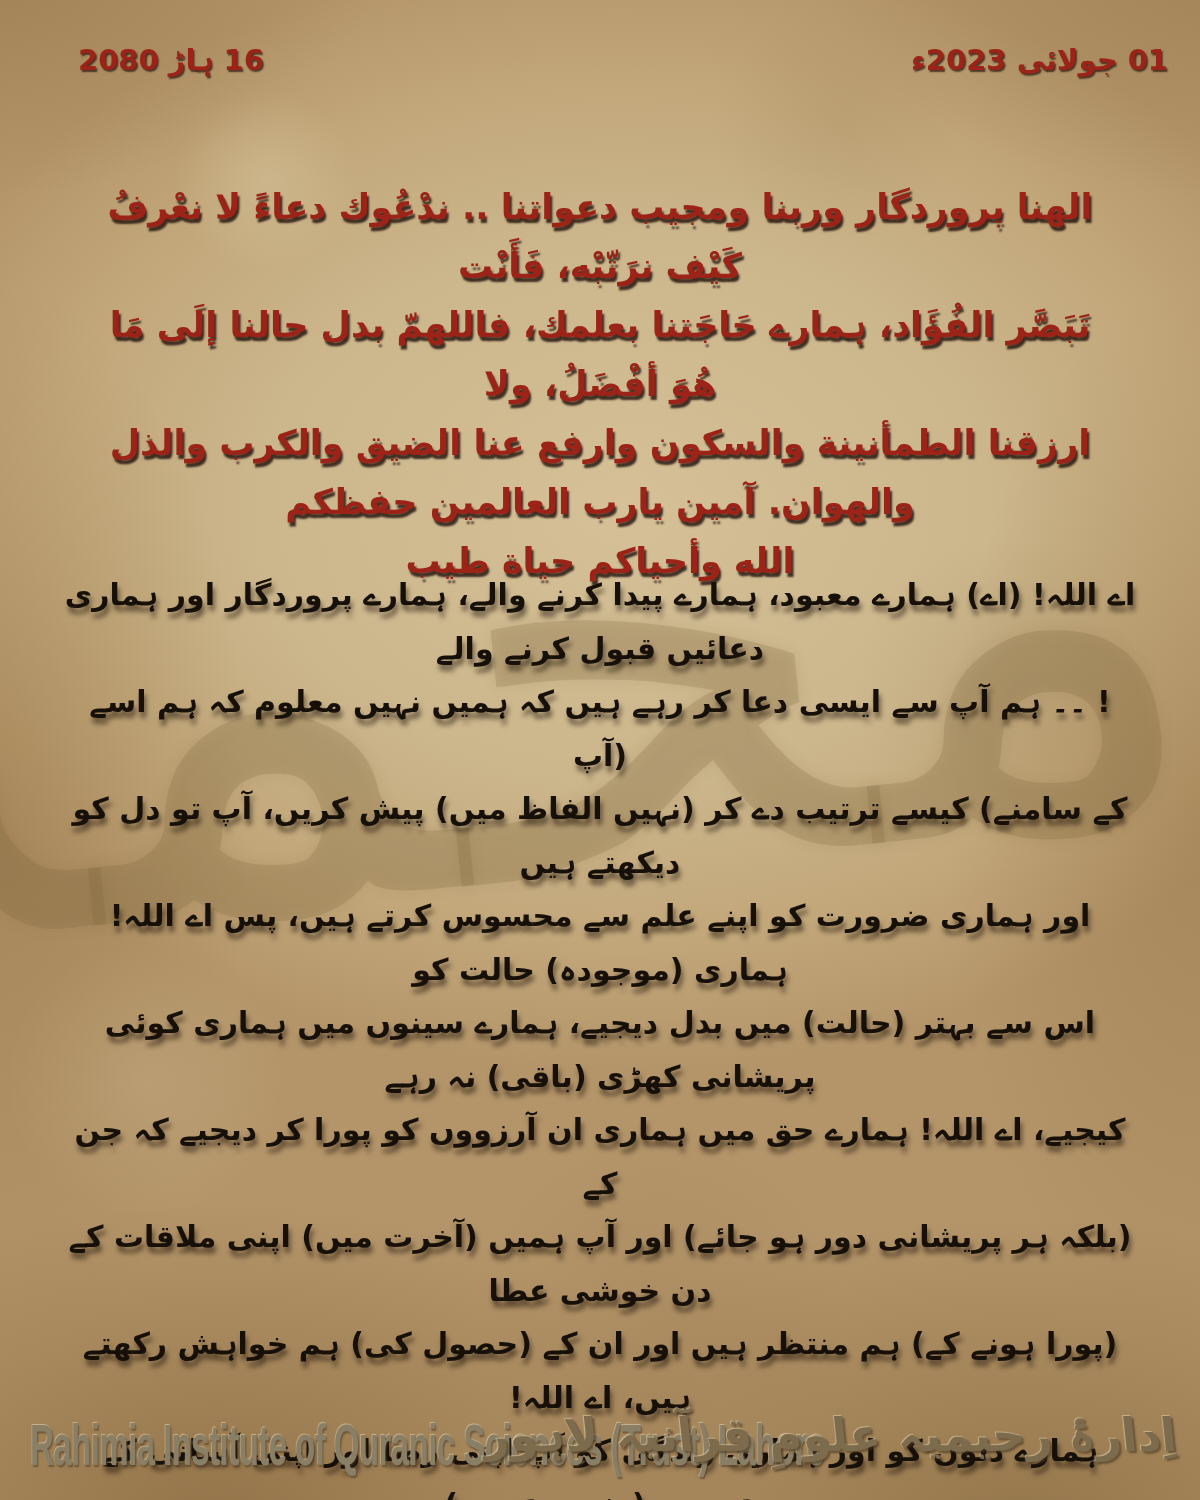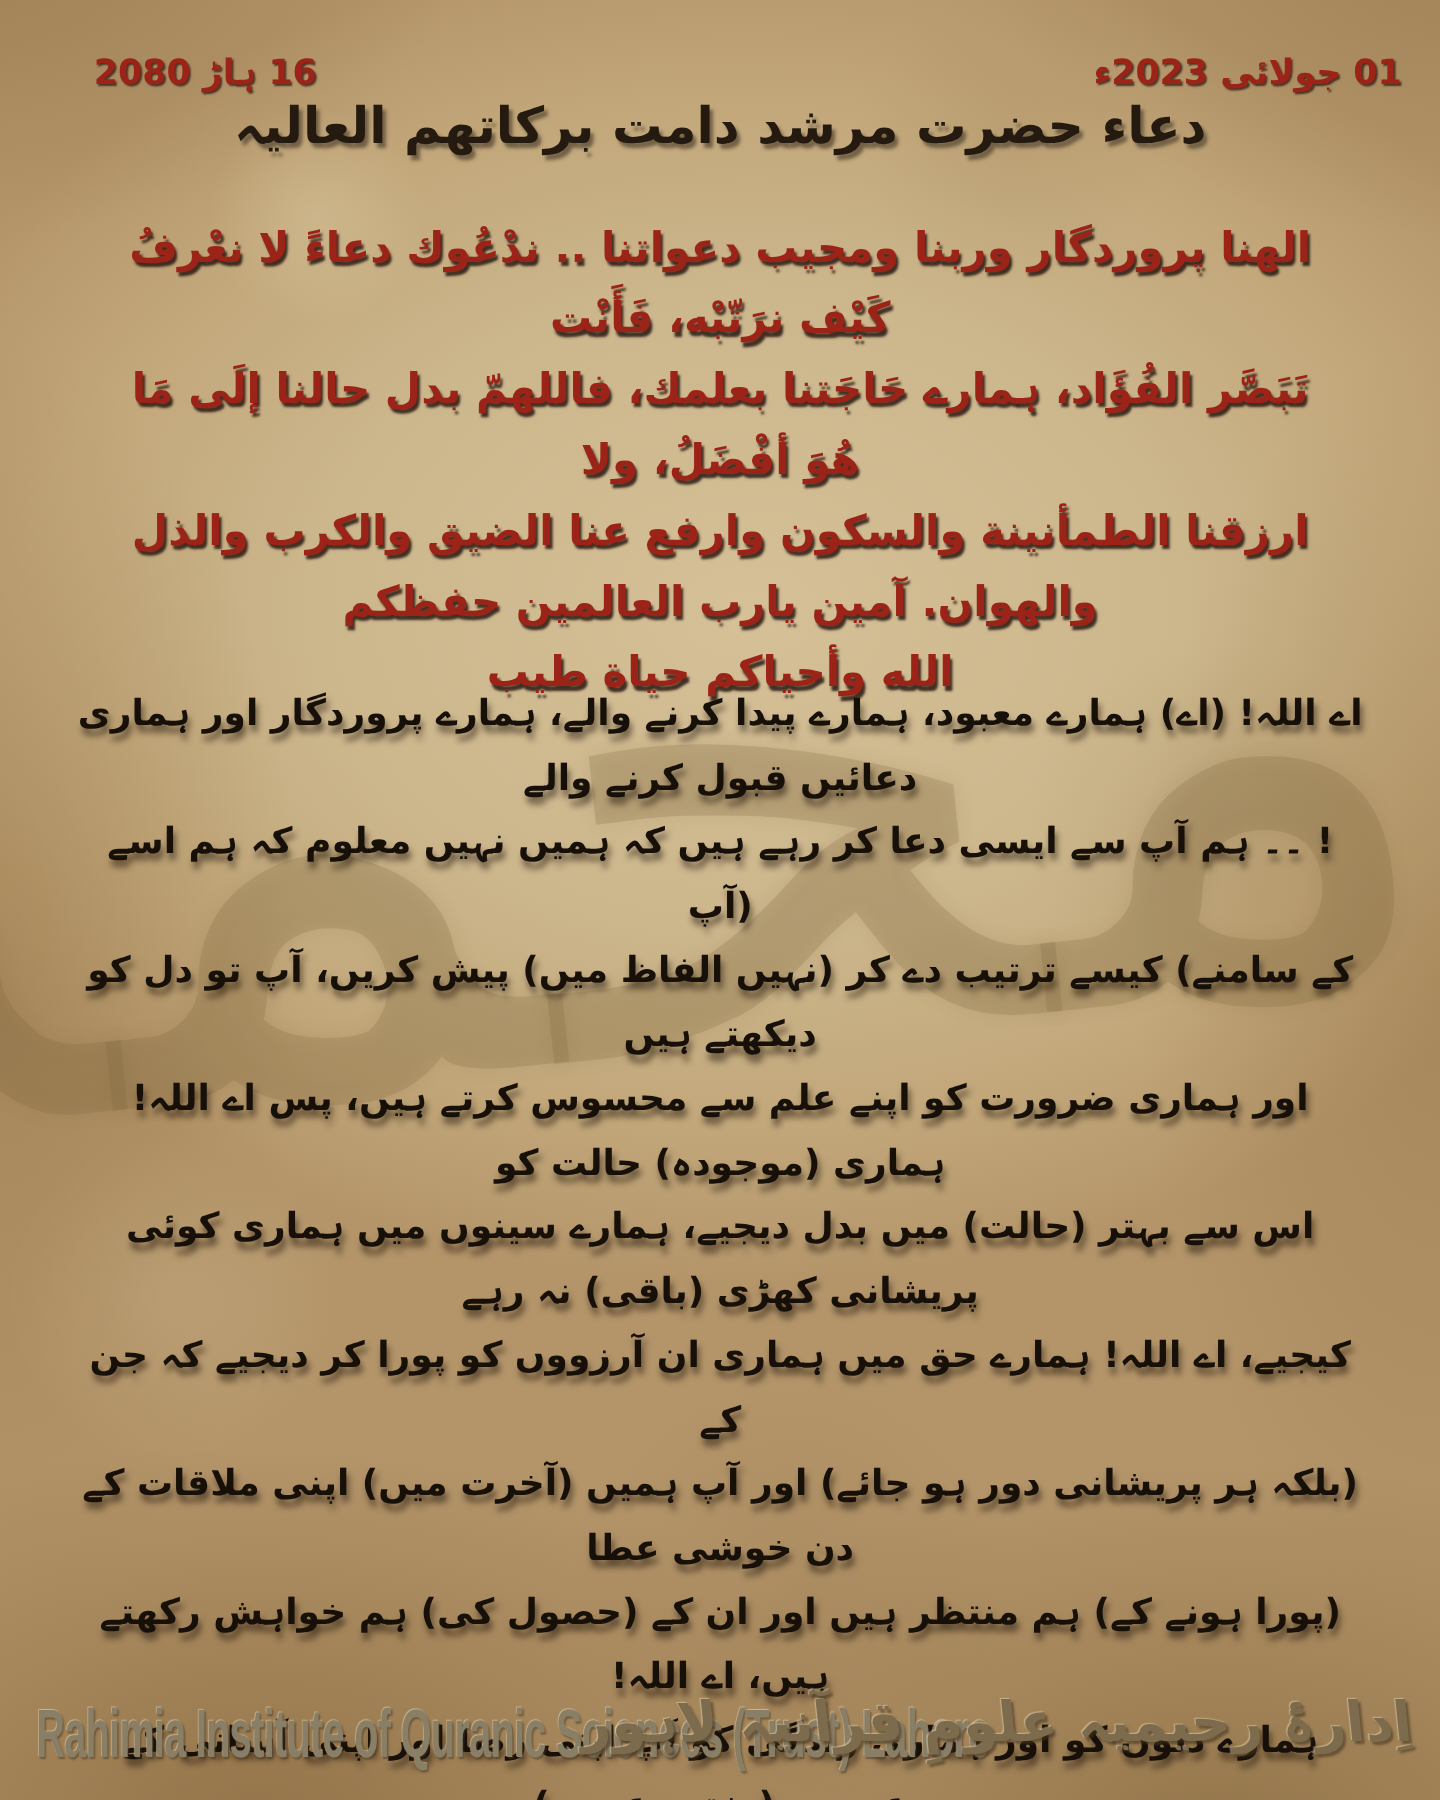--- a/index.html
+++ b/index.html
@@ -98,21 +98,20 @@
 <body>
 
 <div class="page">
   <div class="texture"></div>
 
   <div class="watermark">محمد</div>
 
   <div class="date date-gregorian">01 جولائی 2023ء</div>
   <div class="date date-bikrami">16 ہاڑ 2080</div>
 
-  <div class="doc-title">دعاء حضرت مرشد دامت برکاتھم العالیہ</div>
 
   <div class="arabic-block">
     <div class="t-line">الهنا پروردگار وربنا ومجيب دعواتنا .. ندْعُوك دعاءً لا نعْرفُ كَيْف نرَتّبْه، فَأَنْت</div>
     <div class="t-line">تَبَصَّر الفُؤَاد، ہمارے حَاجَتنا بعلمك، فاللهمّ بدل حالنا إلَى مَا هُوَ أفْضَلُ، ولا</div>
     <div class="t-line">ارزقنا الطمأنينة والسكون وارفع عنا الضيق والكرب والذل والهوان. آمين يارب العالمين حفظكم</div>
     <div class="t-line">الله وأحياكم حياة طيب</div>
   </div>
 
   <div class="urdu-block">
     <div class="t-line">اے اللہ! (اے) ہمارے معبود، ہمارے پیدا کرنے والے، ہمارے پروردگار اور ہماری دعائیں قبول کرنے والے</div>

